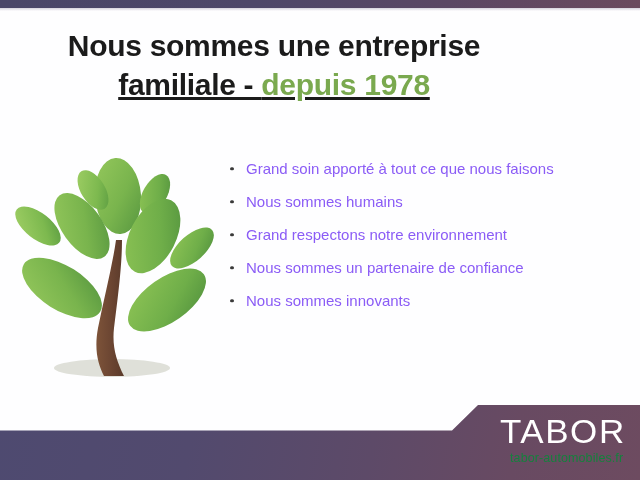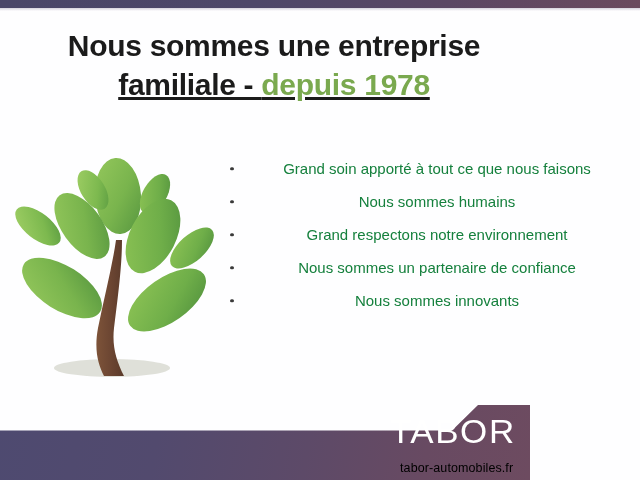--- a/index.html
+++ b/index.html
@@ -34,53 +34,52 @@
 
   
   .bullets{
     position:absolute;left:228px;top:152px;width:400px;
     list-style:none;margin:0;padding:0;
   }
   .bullets li{
     position:relative;
     padding-left:18px;
     height:33px;line-height:33px;
-    font-size:15px;color:#15803d;
+    font-size:15px;color:#8b5cf6;
     white-space:nowrap;
-    text-align:center;
   }
   .bullets li .dot{
     position:absolute;left:2px;top:50%;
     width:3.5px;height:3.5px;border-radius:50%;
     background:#3a3a3a;transform:translateY(-50%);
   }
 
   
   .tree{position:absolute;left:12px;top:148px;width:215px;height:240px;}
 
   
-  .bottom-wrap{position:absolute;left:0;bottom:0;width:530px;height:75px;}
+  .bottom-wrap{position:absolute;left:0;bottom:0;width:640px;height:75px;}
   .bottom-bar{
     position:absolute;inset:0;
     background:linear-gradient(100deg,#4e4a70 0%,#524a6e 30%,#5d4a68 58%,#684a62 80%,#6d4b60 100%);
     clip-path:polygon(0 34%, 452px 34%, 478px 0, 100% 0, 100% 100%, 0 100%);
   }
   .logo{
     position:absolute;right:14px;top:10px;
     text-align:center;color:#ffffff;
   }
   .logo-word{
     font-size:33px;line-height:34px;font-weight:300;
     letter-spacing:1.5px;color:#ffffff;
     font-family:"Liberation Sans","DejaVu Sans",sans-serif;
     transform:scaleX(1.06);transform-origin:right center;
   }
   .logo-tag{
-    font-size:12.5px;line-height:16px;color:#000000;
-    letter-spacing:0.1px;margin-top:11px;
+    font-size:12.5px;line-height:16px;color:#15803d;
+    letter-spacing:0.1px;margin-top:1px;
   }
 </style>
 </head>
 <body>
 
 <div id="slide">
 
   <div class="top-band"></div>
   <div class="top-band-shadow"></div>
 

